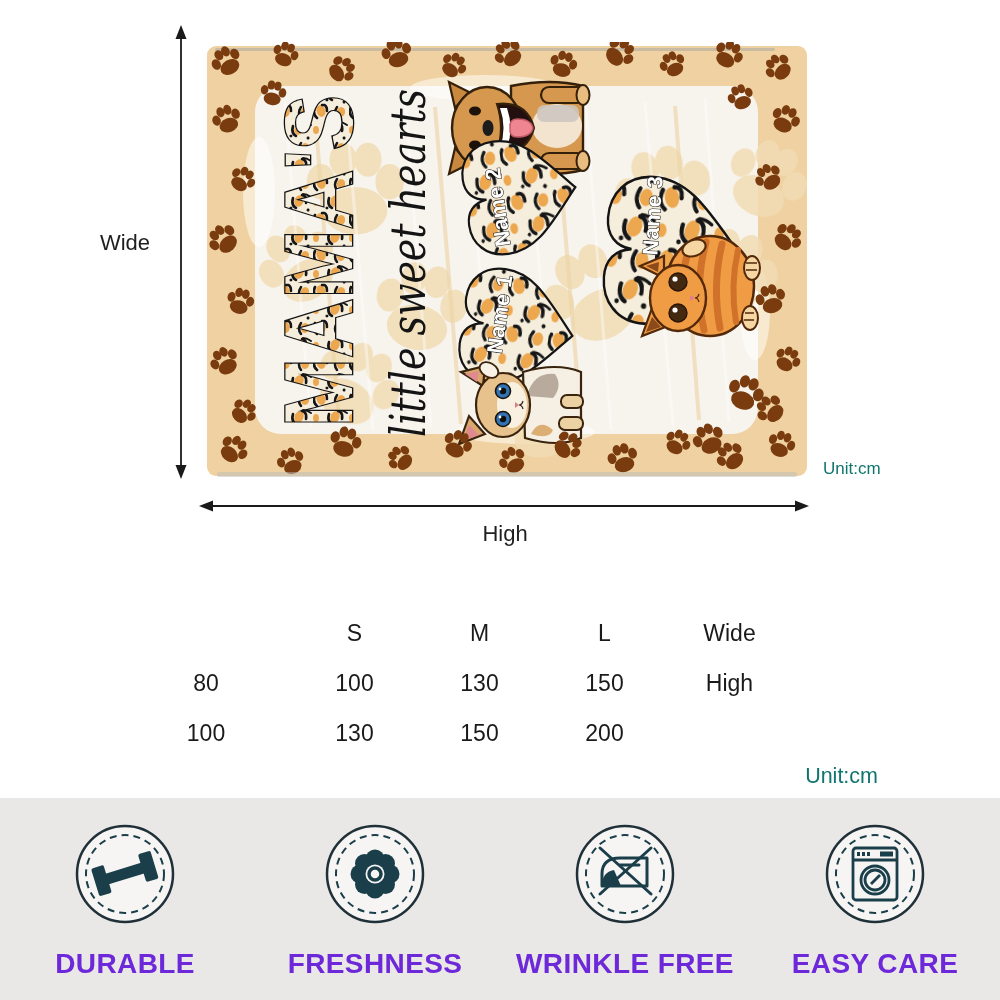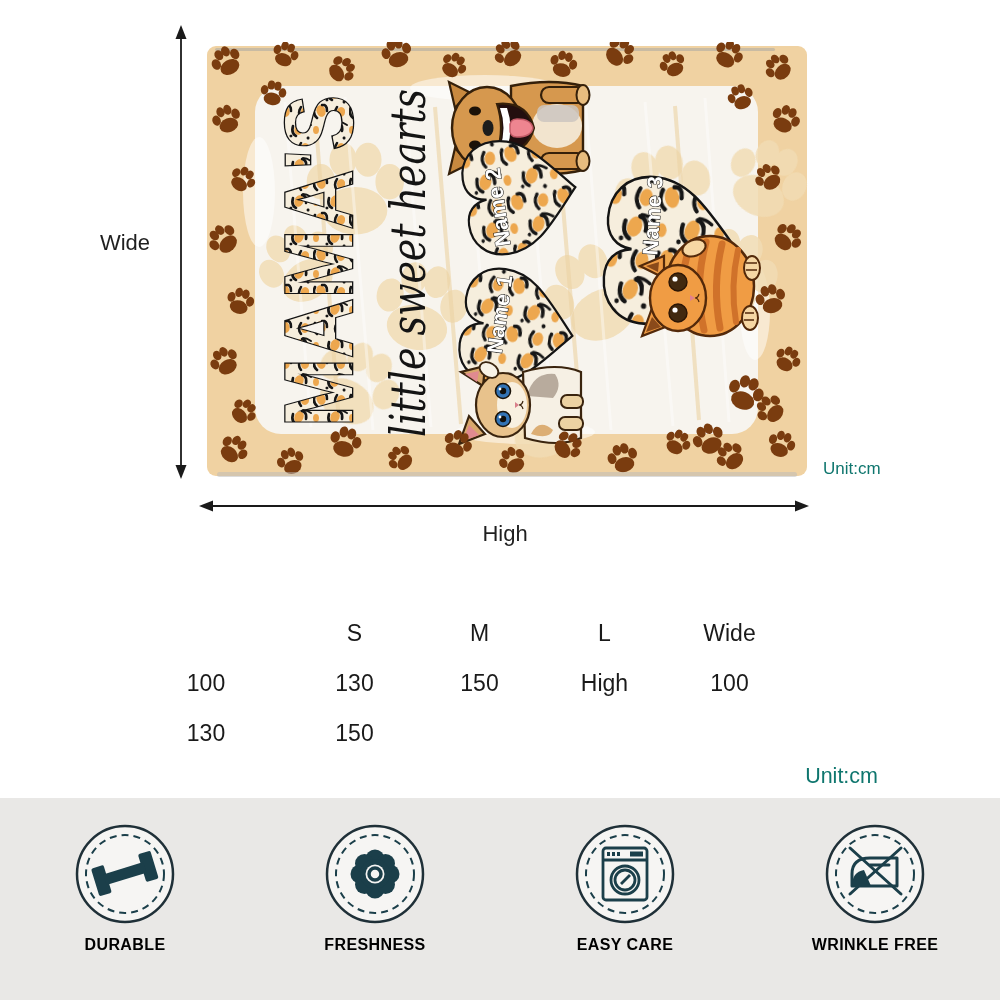--- a/index.html
+++ b/index.html
@@ -8,21 +8,21 @@
   .abs{position:absolute;}
   .dim-label{position:absolute;font-size:22px;color:#1f1f1f;}
   .unit-label{position:absolute;color:#0f766e;}
   .size-table{position:absolute;left:120px;top:608px;display:grid;
               grid-template-columns:172px 125px 125px 125px 125px;grid-auto-rows:50px;
               font-size:23px;color:#1a1a1a;}
   .size-table .cell{display:flex;align-items:center;justify-content:center;}
   .feature-bar{position:absolute;left:0;top:798px;width:1000px;height:202px;
                background:#e9e8e6;display:flex;}
   .feature{flex:1;display:flex;flex-direction:column;align-items:center;padding-top:24px;}
-  .feature .flabel{margin-top:10px;font-size:16px;font-weight:bold;letter-spacing:.4px;color:#000000;}
+  .feature .flabel{margin-top:22px;font-size:28px;font-weight:bold;letter-spacing:.4px;color:#6d28d9;}
   svg text{font-family:"Liberation Sans",sans-serif;}
   text.script{font-family:"DejaVu Serif",serif;font-style:italic;}
 </style>
 </head>
 <body>
 
 <div class="stage">
 
   <div class="abs" style="left:205px;top:42px;width:605px;height:438px;">
     <svg width="605" height="438" viewBox="0 0 605 438">
@@ -229,28 +229,30 @@
 
   <div class="unit-label" style="left:823px;top:459px;font-size:17px;">Unit:cm</div>
 
   <div class="size-table">
     <div class="cell"></div>
     <div class="cell">S</div>
     <div class="cell">M</div>
     <div class="cell">L</div>
 
     <div class="cell">Wide</div>
+    <div class="cell">80</div>
     <div class="cell">100</div>
     <div class="cell">130</div>
     <div class="cell">150</div>
 
     <div class="cell">High</div>
     <div class="cell">100</div>
     <div class="cell">130</div>
     <div class="cell">150</div>
+    <div class="cell">200</div>
   </div>
 
   <div class="unit-label" style="left:756px;top:764px;width:122px;text-align:right;font-size:21.5px;">Unit:cm</div>
 
   <div class="feature-bar">
 
     <div class="feature">
       <svg width="104" height="104" viewBox="0 0 104 104">
         <circle cx="52" cy="52" r="48" fill="#f6f5f3" stroke="#1f3038" stroke-width="2.5"></circle>
         <circle cx="52" cy="52" r="39" fill="none" stroke="#1b3f4a" stroke-width="2" stroke-dasharray="7 5"></circle>
@@ -281,48 +283,48 @@
         <circle cx="52" cy="52" r="9.5" fill="#f6f5f3"></circle>
         <circle cx="52" cy="52" r="6" fill="none" stroke="#1b3f4a" stroke-width="3.5"></circle>
       </svg>
       <div class="flabel">FRESHNESS</div>
     </div>
 
     <div class="feature">
       <svg width="104" height="104" viewBox="0 0 104 104">
         <circle cx="52" cy="52" r="48" fill="#f6f5f3" stroke="#1f3038" stroke-width="2.5"></circle>
         <circle cx="52" cy="52" r="39" fill="none" stroke="#1b3f4a" stroke-width="2" stroke-dasharray="7 5"></circle>
+        <g stroke="#1b3f4a" stroke-width="3" fill="none" stroke-linecap="round" stroke-linejoin="round">
+          <path d="M29,64 L29,52 Q29,36 47,36 L74,36 L74,64 Z"></path>
+          <path d="M47,43 L66,43"></path>
+        </g>
+        <path d="M29,64 Q29,50 41,48 L48,64 Z" fill="#1b3f4a"></path>
+        <g stroke="#1b3f4a" stroke-width="3" stroke-linecap="round">
+          <line x1="27" y1="26" x2="78" y2="72"></line>
+          <line x1="78" y1="26" x2="27" y2="72"></line>
+        </g>
+      </svg>
+      <div class="flabel">WRINKLE FREE</div>
+    </div>
+
+    <div class="feature">
+      <svg width="104" height="104" viewBox="0 0 104 104">
+        <circle cx="52" cy="52" r="48" fill="#f6f5f3" stroke="#1f3038" stroke-width="2.5"></circle>
+        <circle cx="52" cy="52" r="39" fill="none" stroke="#1b3f4a" stroke-width="2" stroke-dasharray="7 5"></circle>
         <g stroke="#1b3f4a" stroke-width="2.8" fill="none">
           <rect x="30" y="26" width="44" height="52" rx="3"></rect>
           <line x1="30" y1="38" x2="74" y2="38"></line>
           <circle cx="52" cy="58" r="14"></circle>
           <circle cx="52" cy="58" r="10"></circle>
           <line x1="48" y1="62" x2="57" y2="53"></line>
         </g>
         <g fill="#1b3f4a">
           <rect x="34" y="30" width="3" height="4"></rect>
             <rect x="39" y="30" width="3" height="4"></rect>
             <rect x="44" y="30" width="3" height="4"></rect>
           <rect x="57" y="29.5" width="13" height="5"></rect>
         </g>
       </svg>
       <div class="flabel">EASY CARE</div>
     </div>
 
-    <div class="feature">
-      <svg width="104" height="104" viewBox="0 0 104 104">
-        <circle cx="52" cy="52" r="48" fill="#f6f5f3" stroke="#1f3038" stroke-width="2.5"></circle>
-        <circle cx="52" cy="52" r="39" fill="none" stroke="#1b3f4a" stroke-width="2" stroke-dasharray="7 5"></circle>
-        <g stroke="#1b3f4a" stroke-width="3" fill="none" stroke-linecap="round" stroke-linejoin="round">
-          <path d="M29,64 L29,52 Q29,36 47,36 L74,36 L74,64 Z"></path>
-          <path d="M47,43 L66,43"></path>
-        </g>
-        <path d="M29,64 Q29,50 41,48 L48,64 Z" fill="#1b3f4a"></path>
-        <g stroke="#1b3f4a" stroke-width="3" stroke-linecap="round">
-          <line x1="27" y1="26" x2="78" y2="72"></line>
-          <line x1="78" y1="26" x2="27" y2="72"></line>
-        </g>
-      </svg>
-      <div class="flabel">WRINKLE FREE</div>
-    </div>
-
   </div>
 </div>
 
 </body></html>

